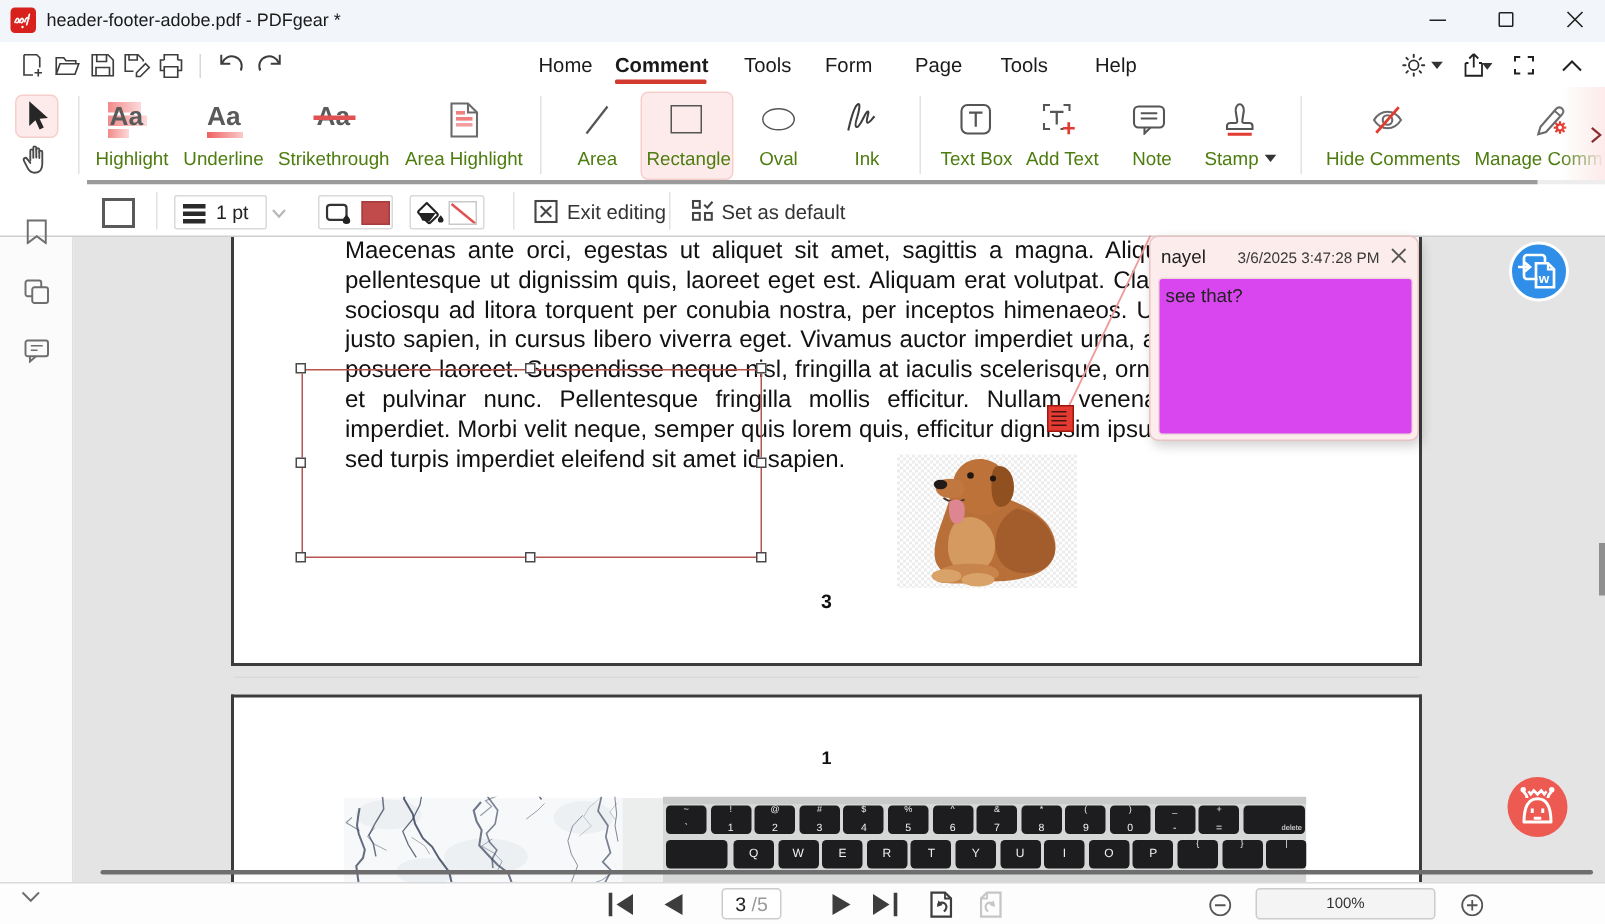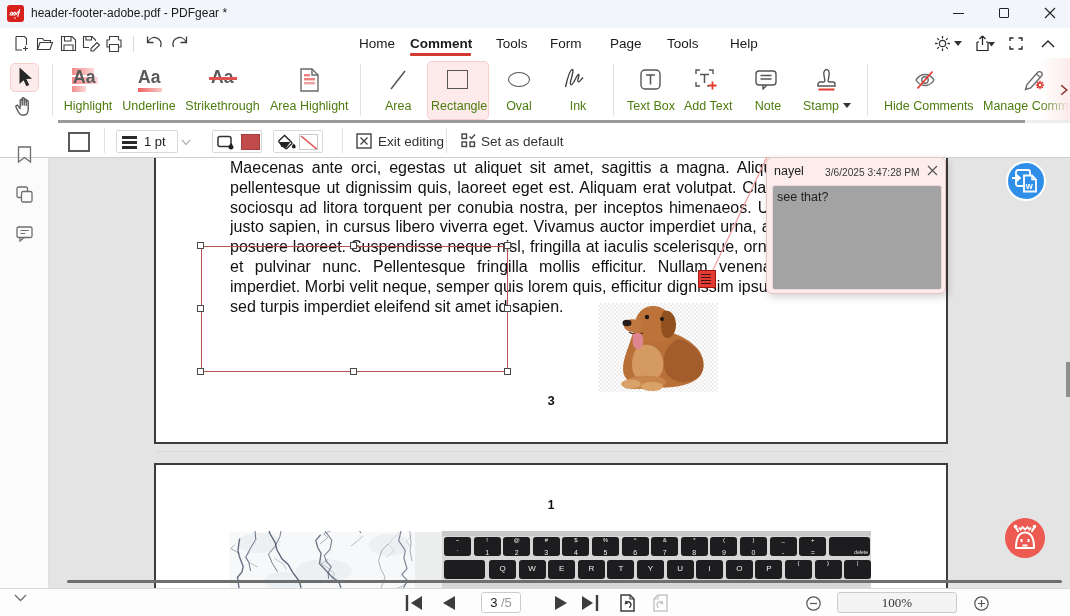--- a/index.html
+++ b/index.html
@@ -484,21 +484,21 @@
       <span class="kt">|</span>
     </div>
 </div>
 
 <div class="abs" style="left:766px;top:157px;width:180px;height:137px;background:#fdecec;border:1px solid #e7c3c3;border-radius:6px;box-shadow:2px 3px 8px rgba(0,0,0,0.18);">
   <div class="abs" style="left:7px;top:6px;font-size:12.5px;color:#222;">nayel</div>
   <div class="abs" style="left:58px;top:8.5px;font-size:10.2px;white-space:nowrap;color:#3a3a3a;">3/6/2025 3:47:28 PM</div>
   <svg class="abs" style="left:160px;top:7px;" width="11" height="11" viewBox="0 0 11 11">
       <path d="M1 1 L10 10 M10 1 L1 10" stroke="#555" stroke-width="1.2"></path>
     </svg>
-  <div class="abs" style="left:5px;top:27px;width:170px;height:105px;background:#a3a3a3;border:1px solid #ecd9d9;border-radius:3px;">
+  <div class="abs" style="left:5px;top:27px;width:170px;height:105px;background:#d946ef;border:1px solid #ecd9d9;border-radius:3px;">
     <div class="abs" style="left:4px;top:4px;font-size:12.5px;color:#222;">see that?</div>
   </div>
 </div>
 
 <div class="abs" style="left:1006px;top:161px;width:40px;height:40px;background:#2e8ee8;border:2.5px solid #fff;border-radius:50%;">
   <svg width="35" height="35" viewBox="0 0 35 35" fill="none" stroke="#fff">
     <rect x="8" y="7" width="14" height="16" rx="2" stroke-width="1.8"></rect>
     <path d="M15 12 H28 V29 H17 V14 Z" fill="#2e8ee8" stroke="none"></path>
     <path d="M16 12.5 H24 L28 16.5 V28.5 H16 Z" stroke-width="1.8"></path>
     <path d="M24 12.5 V16.5 H28" stroke-width="1.5"></path>
@@ -554,17 +554,17 @@
   <path d="M10 1 V5 H14" fill="none" stroke="#c6c6c6" stroke-width="1.2"></path>
   <path d="M5.2 9.3 C6.5 7.4 9 7.2 10.3 8.8 C11.5 10.3 11 12.6 9.2 13.6" fill="none" stroke="#c6c6c6" stroke-width="1.4"></path>
   <path d="M5.6 6.2 L4.6 10.6 L8.4 9.4 Z" fill="#c6c6c6"></path>
   </g>
 </svg>
 
 <svg class="abs" style="left:806px;top:596px;" width="15" height="15" viewBox="0 0 15 15">
     <circle cx="7.5" cy="7.5" r="6.7" fill="none" stroke="#555" stroke-width="1.2"></circle>
     <path d="M4 7.5 H11" stroke="#555" stroke-width="1.2"></path>
   </svg>
-<div class="abs" style="left:837px;top:592px;width:120px;height:21px;background:#f4f4f4;border:1px solid #ccc;border-radius:3px;font-size:13px;color:#333;text-align:center;line-height:19px;font-family:Liberation Serif, serif;">100%</div>
+<div class="abs" style="left:837px;top:592px;width:120px;height:21px;background:#f4f4f4;border:1px solid #ccc;border-radius:3px;font-size:10px;color:#333;text-align:center;line-height:19px;">100%</div>
 <svg class="abs" style="left:974px;top:596px;" width="15" height="15" viewBox="0 0 15 15">
     <circle cx="7.5" cy="7.5" r="6.7" fill="none" stroke="#555" stroke-width="1.2"></circle>
     <path d="M4 7.5 H11 M7.5 4 V11" stroke="#555" stroke-width="1.2"></path>
   </svg>
 
 </body></html>

